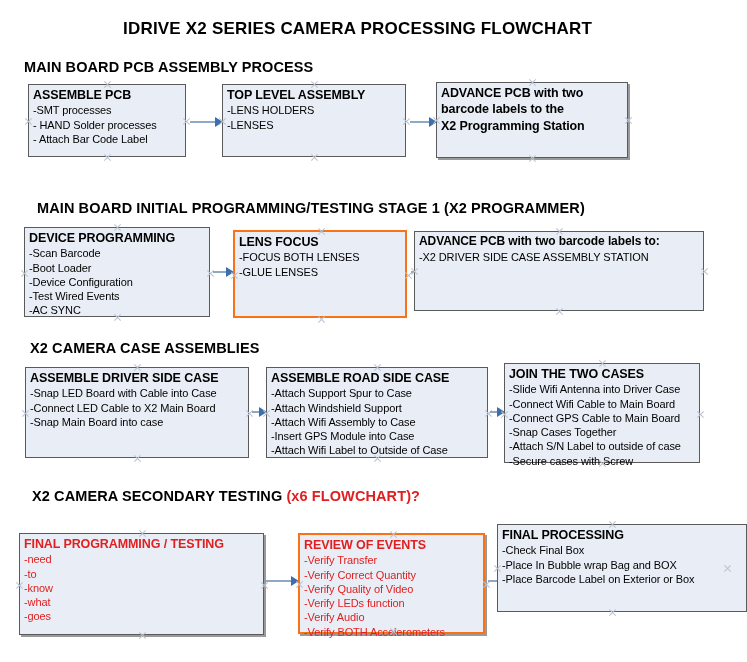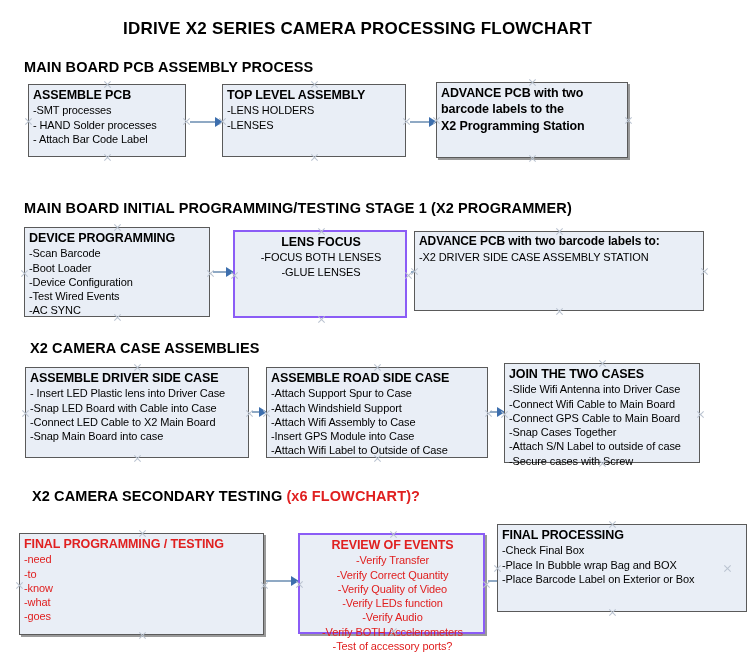--- a/index.html
+++ b/index.html
@@ -27,21 +27,21 @@
   .section-title .accent{color:#e02020;}
 
   
   .node{
     position:absolute;
     background:#e9eef6;
     border:1px solid #5a5a5a;
     box-sizing:border-box;
     overflow:visible;
   }
-  .node.thick{border:2px solid #8b5cf6;text-align:center;}
+  .node.thick{border:2px solid #f97316;}
   .node.shadow{box-shadow:2px 2px 0 0 #9a9a9a;}
   .node-inner{
     position:absolute;
     left:4px;right:2px;top:2px;
     line-height:1.30;
   }
   .n-head{
     font-size:12.5px;font-weight:bold;color:#000;
     white-space:nowrap;
     letter-spacing:-.1px;
@@ -122,21 +122,21 @@
       <div class="n-line b">ADVANCE PCB with two</div>
       <div class="n-line b">barcode labels to the</div>
       <div class="n-line b"> X2 Programming Station</div>
     </div>
     <span class="hx" style="left:-5px;top:33px;"></span>
     <span class="hx" style="left:91px;top:-5px;"></span>
     <span class="hx" style="left:91px;top:71px;"></span>
     <span class="hx" style="left:187px;top:33px;"></span>
   </div>
 
-  <div class="section-title" style="left:24px;top:200px;">MAIN BOARD INITIAL PROGRAMMING/TESTING STAGE 1 (X2 PROGRAMMER)</div>
+  <div class="section-title" style="left:37px;top:200px;">MAIN BOARD INITIAL PROGRAMMING/TESTING STAGE 1 (X2 PROGRAMMER)</div>
 
   <div class="node" style="left:24px;top:227px;width:186px;height:90px;">
     <div class="node-inner">
       <div class="n-head">DEVICE PROGRAMMING</div>
       <div class="n-line">-Scan Barcode</div>
       <div class="n-line">-Boot Loader</div>
       <div class="n-line">-Device Configuration</div>
       <div class="n-line">-Test Wired Events</div>
       <div class="n-line">-AC SYNC</div>
     </div>
@@ -173,21 +173,20 @@
     <span class="hx" style="left:140px;top:-5px;"></span>
     <span class="hx" style="left:140px;top:75px;"></span>
     <span class="hx" style="left:285px;top:35px;"></span>
   </div>
 
   <div class="section-title" style="left:30px;top:340px;">X2 CAMERA CASE ASSEMBLIES</div>
 
   <div class="node" style="left:25px;top:367px;width:224px;height:91px;">
     <div class="node-inner">
       <div class="n-head">ASSEMBLE DRIVER SIDE CASE</div>
-      <div class="n-line">- Insert LED Plastic lens into Driver Case</div>
       <div class="n-line">-Snap LED Board with Cable into Case</div>
       <div class="n-line">-Connect LED Cable to X2 Main Board</div>
       <div class="n-line">-Snap Main Board into case</div>
     </div>
     <span class="hx" style="left:-5px;top:41px;"></span>
     <span class="hx" style="left:107px;top:-5px;"></span>
     <span class="hx" style="left:107px;top:86px;"></span>
     <span class="hx" style="left:219px;top:41px;"></span>
   </div>
 
@@ -252,21 +251,20 @@
 
   <div class="node red thick shadow" style="left:298px;top:533px;width:187px;height:101px;">
     <div class="node-inner">
       <div class="n-head">REVIEW OF EVENTS</div>
       <div class="n-line">-Verify Transfer</div>
       <div class="n-line">-Verify Correct Quantity</div>
       <div class="n-line">-Verify Quality of Video</div>
       <div class="n-line">-Verify LEDs function</div>
       <div class="n-line">-Verify Audio</div>
       <div class="n-line">-Verify BOTH Accelerometers</div>
-      <div class="n-line">-Test of accessory ports?</div>
     </div>
     <span class="hx" style="left:-5px;top:45px;"></span>
     <span class="hx" style="left:89px;top:-5px;"></span>
     <span class="hx" style="left:89px;top:92px;"></span>
     <span class="hx" style="left:182px;top:45px;"></span>
   </div>
 
   <div class="conn" style="left:488px;top:580px;width:20px;"></div>
   <div class="conn-head" style="left:505px;top:576px;"></div>
 

